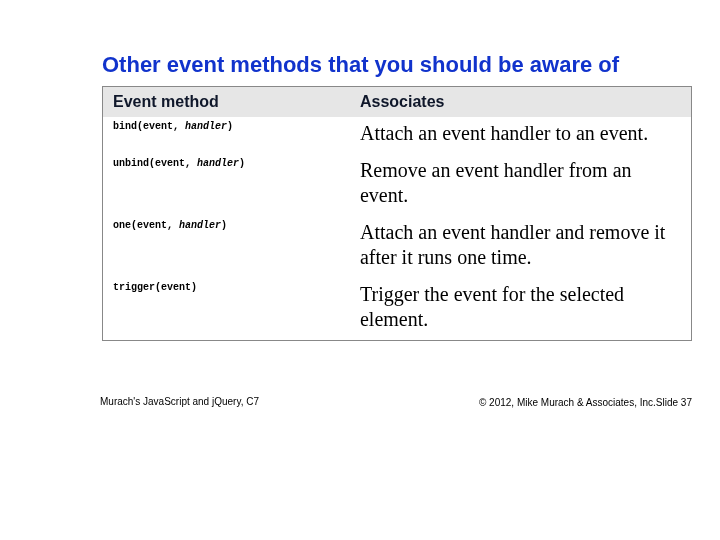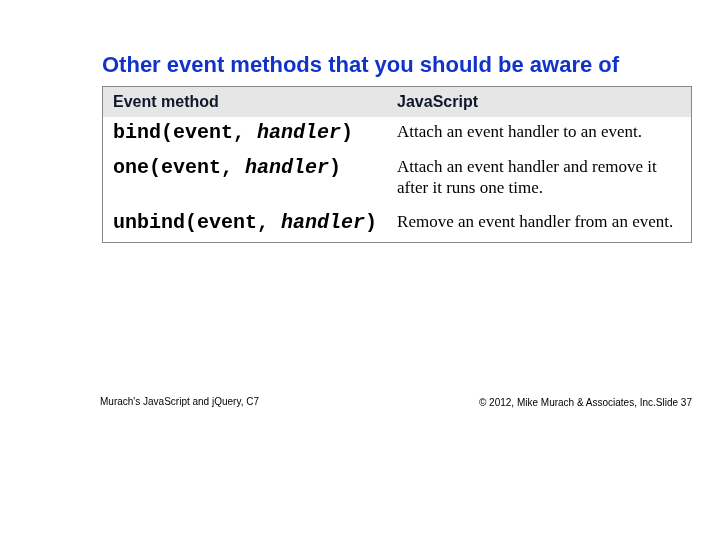--- a/index.html
+++ b/index.html
@@ -52,29 +52,29 @@
   thead th:first-child {
     width: 42%;
   }
   tbody td {
     vertical-align: top;
     padding: 4px 10px 8px 10px;
   }
   td.method {
     font-family: "Courier New", Courier, monospace;
     font-weight: bold;
-    font-size: 20px;
+    font-size: 10px;
     white-space: nowrap;
   }
   td.method .param {
     font-style: italic;
   }
   td.desc {
     font-family: "Times New Roman", Times, serif;
-    font-size: 17px;
+    font-size: 20px;
     color: #000;
     line-height: 1.25;
   }
   .footer {
     position: absolute;
     bottom: 28px;
     left: 68px;
     right: 60px;
     display: flex;
     align-items: flex-end;
@@ -100,41 +100,47 @@
 
 <div class="slide">
 
   <div class="title">Other event methods that you should be aware of</div>
 
   <div class="table-wrap">
     <table>
       <thead>
         <tr>
           <th>Event method</th>
-          <th>JavaScript</th>
+          <th>Associates</th>
         </tr>
       </thead>
       <tbody>
         <tr>
           <td class="method">
             <span>bind(event, </span><span class="param">handler</span><span>)</span>
           </td>
           <td class="desc">Attach an event handler to an event.</td>
         </tr>
         <tr>
           <td class="method">
+            <span>unbind(event, </span><span class="param">handler</span><span>)</span>
+          </td>
+          <td class="desc">Remove an event handler from an event.</td>
+        </tr>
+        <tr>
+          <td class="method">
             <span>one(event, </span><span class="param">handler</span><span>)</span>
           </td>
           <td class="desc">Attach an event handler and remove it after it runs one time.</td>
         </tr>
         <tr>
           <td class="method">
-            <span>unbind(event, </span><span class="param">handler</span><span>)</span>
+            <span>trigger(event)</span><span class="param"></span><span></span>
           </td>
-          <td class="desc">Remove an event handler from an event.</td>
+          <td class="desc">Trigger the event for the selected element.</td>
         </tr>
       </tbody>
     </table>
   </div>
 
   <div class="footer">
     <div class="left">Murach's JavaScript and jQuery, C7</div>
     <div class="center">© 2012, Mike Murach &amp; Associates, Inc.</div>
     <div class="right">Slide 37</div>
   </div>

